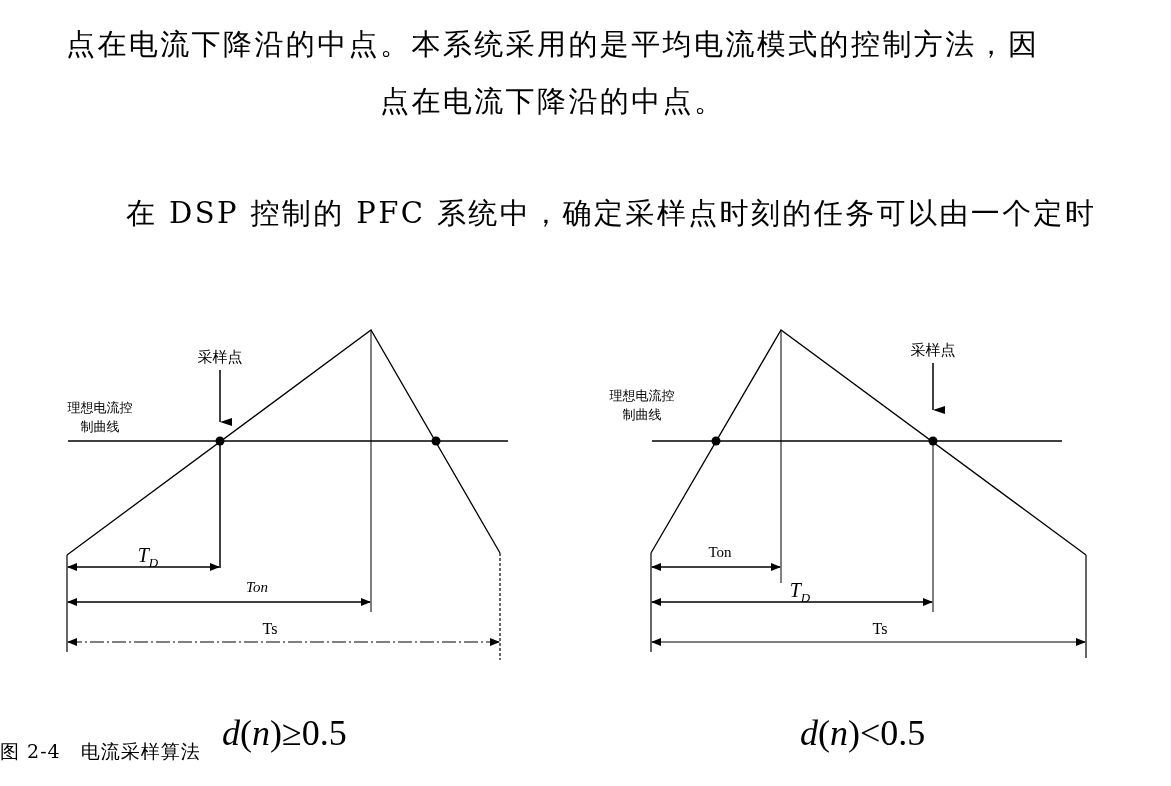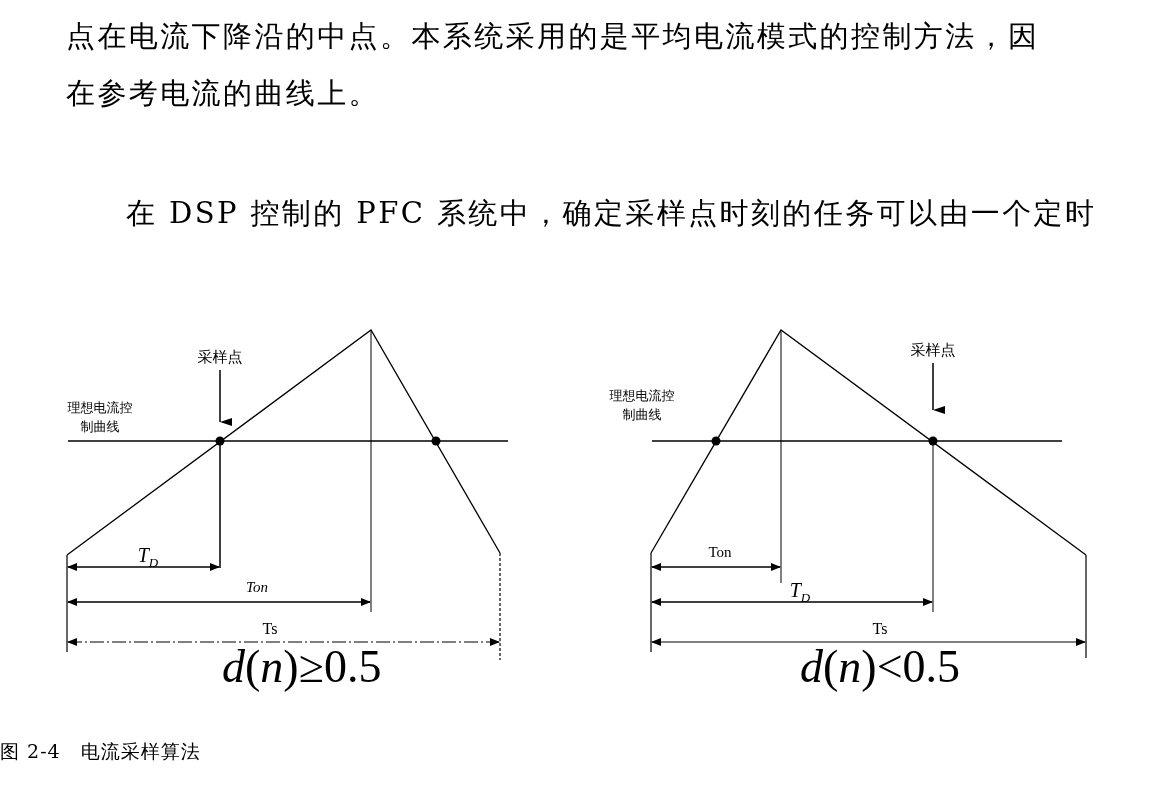--- a/index.html
+++ b/index.html
@@ -1,35 +1,35 @@
 <!DOCTYPE html>
 <html><head>
 <meta charset="utf-8">
 <style>
   html, body { margin: 0; padding: 0; background: #ffffff; }
   body { width: 1171px; height: 786px; position: relative; overflow: hidden;
          font-family: "DejaVu Serif", "Liberation Serif", serif; color: #000; }
   .para { position: absolute; left: 66px; font-size: 29px; line-height: 57px;
           letter-spacing: 2.4px; white-space: nowrap; }
-  .p1 { top: 8px; }
+  .p1 { top: 16px; text-align: center; }
   .p2 { top: 185px; }
   .indent { padding-left: 60px; }
   svg.fig { position: absolute; left: 0; top: 300px; }
-  .formula { position: absolute; top: 640px; font-family: "Liberation Serif", serif;
-             font-size: 46px; white-space: nowrap; }
+  .formula { position: absolute; top: 712px; font-family: "Liberation Serif", serif;
+             font-size: 36px; white-space: nowrap; }
   .formula i { font-style: italic; }
   .caption { position: absolute; top: 739px; left: 0; width: 1171px; text-align: left;
              font-size: 19px; letter-spacing: 1px; }
 </style>
 </head>
 <body>
 
 <div class="para p1">
   <div>点在电流下降沿的中点。本系统采用的是平均电流模式的控制方法，因</div>
-  <div>在参考电流的曲线上。</div>
+  <div>点在电流下降沿的中点。</div>
 </div>
 
 <div class="para p2">
   <div class="indent">在 DSP 控制的 PFC 系统中，确定采样点时刻的任务可以由一个定时</div>
 </div>
 
 <svg class="fig" width="1171" height="370" viewBox="0 300 1171 370">
   <defs>
     <marker id="ah" markerWidth="10" markerHeight="8" refX="9" refY="4" orient="auto" markerUnits="userSpaceOnUse">
       <path d="M0,0 L10,4 L0,8 Z" fill="#000"></path>

